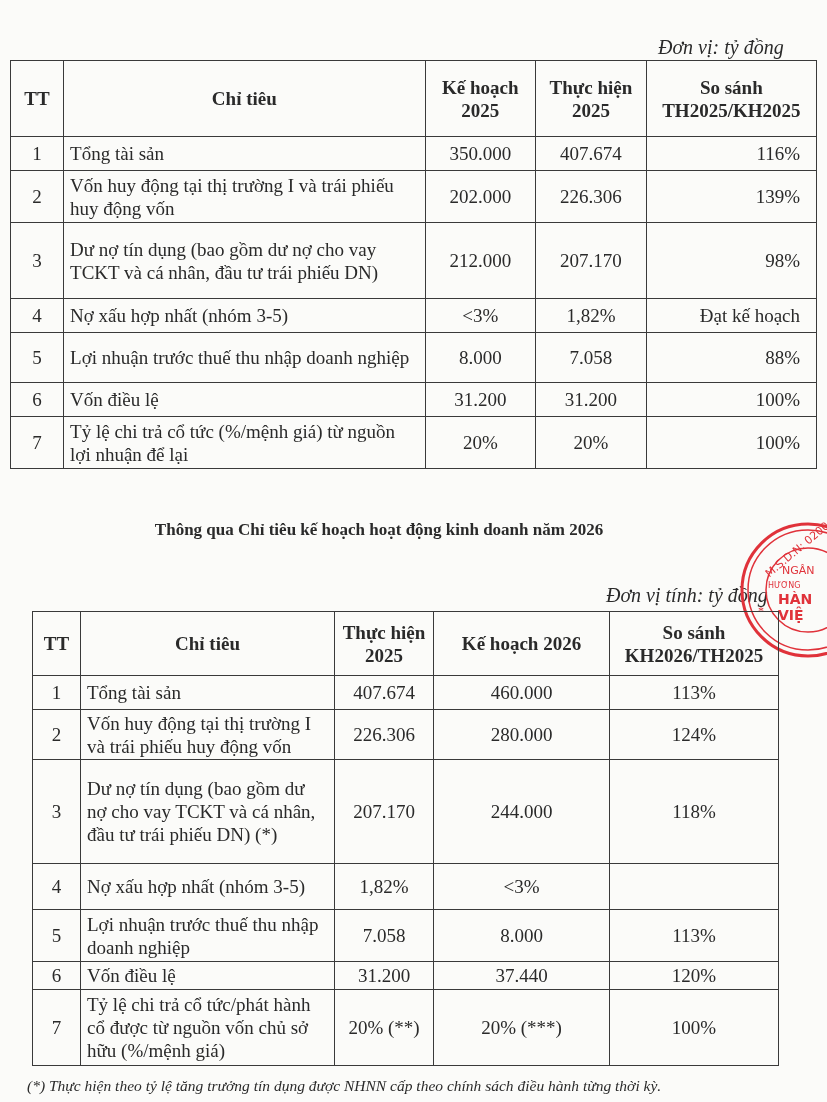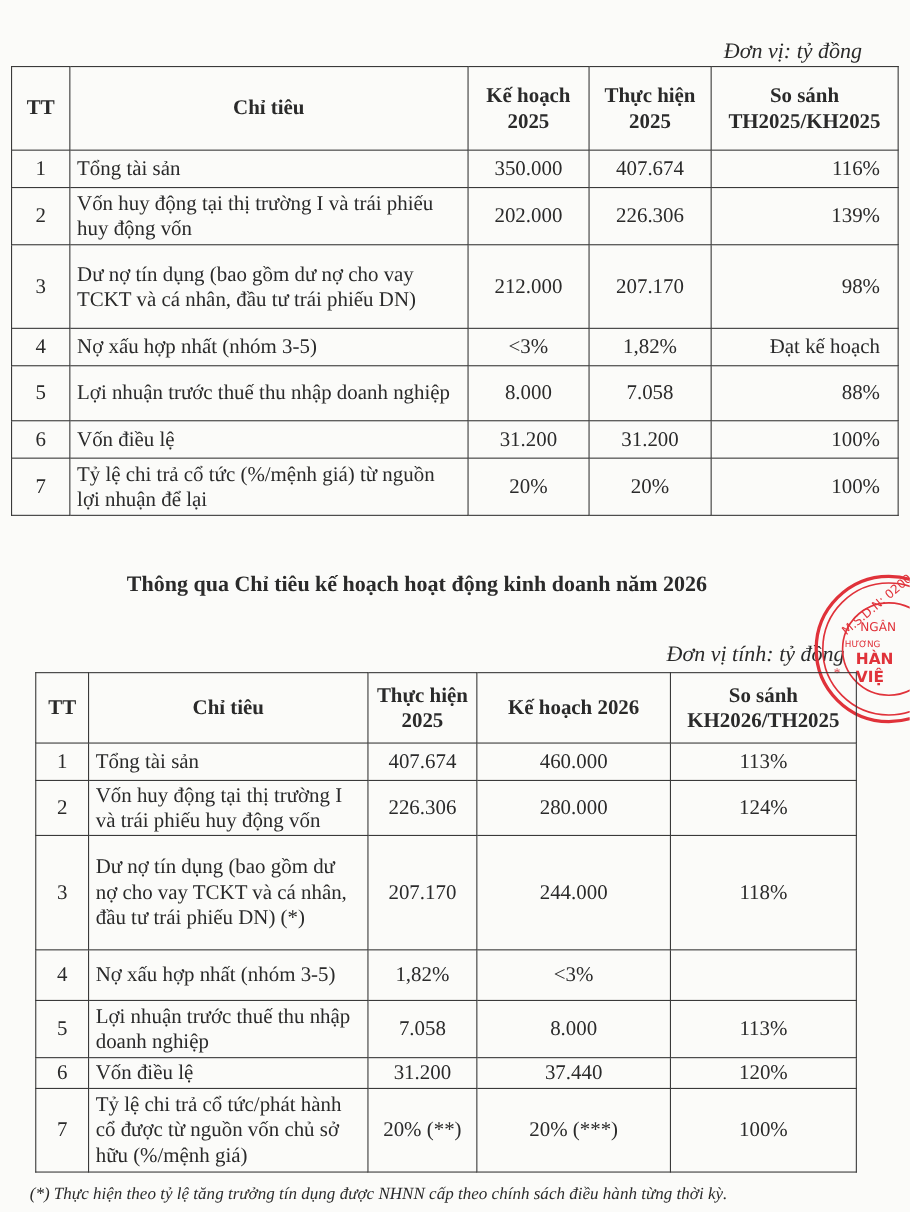--- a/index.html
+++ b/index.html
@@ -9,21 +9,21 @@
   }
   .unit { position:absolute; font-style:italic; font-size:20px; }
   table { position:absolute; border-collapse:collapse; table-layout:fixed;border-radius:21px; }
   td, th { border:1.3px solid #3a3a3a; padding:0 6px; font-size:19px; line-height:23px; vertical-align:middle; }
   th { font-weight:bold; text-align:center; }
   .c-tt { text-align:center; }
   .c-num { text-align:center; }
   .c-right { text-align:right; padding-right:16px; }
   #t1 { left:10px; top:60px; width:807px; }
   #t2 { left:32px; top:611px; width:746px; }
-  .title { position:absolute; left:0; width:758px; top:520px; text-align:center; font-weight:bold; font-size:20px; }
+  .title { position:absolute; left:0; width:758px; top:520px; text-align:center; font-weight:bold; font-size:17px; }
   .footnote { position:absolute; left:27px; top:1077px; font-style:italic; font-size:15.5px; }
   .stamp { position:absolute; left:738px; top:520px; width:140px; height:140px; }
 </style>
 </head>
 <body>
 
 <div class="unit" style="left:658px;top:36px;">Đơn vị: tỷ đồng</div>
 
 <table id="t1">
   <colgroup>

